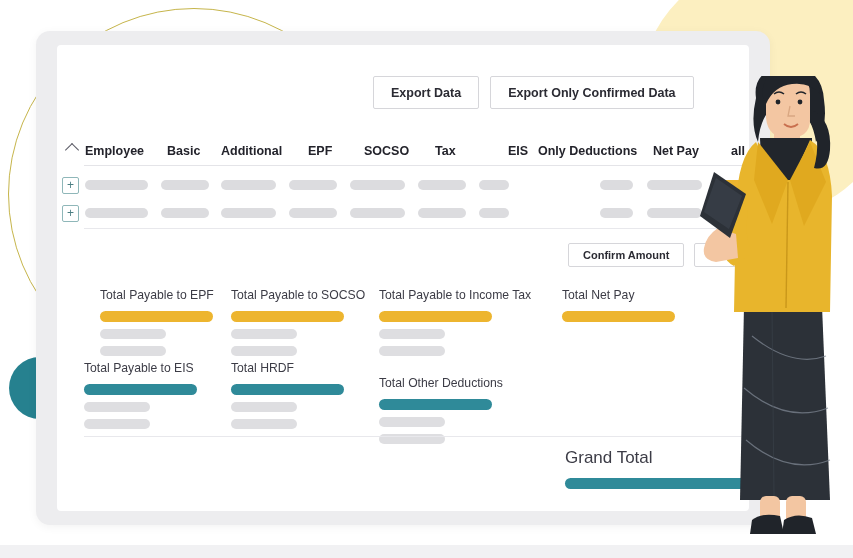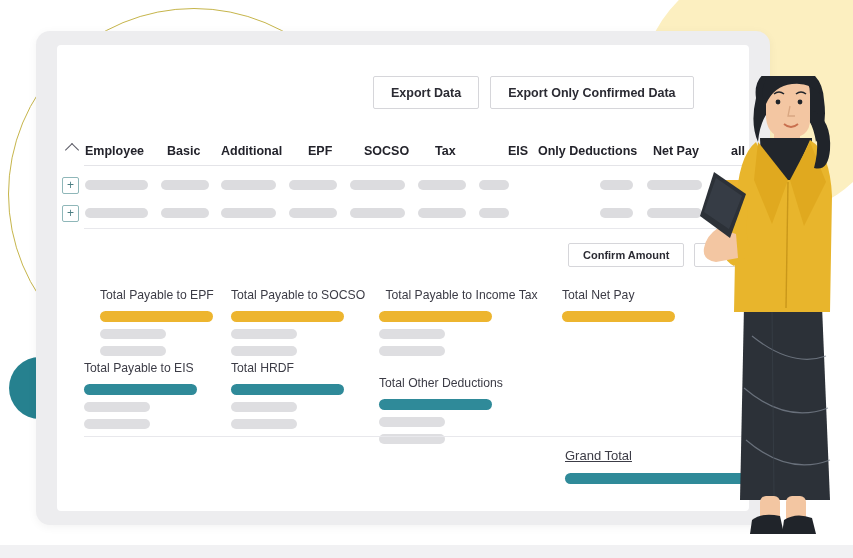--- a/index.html
+++ b/index.html
@@ -221,25 +221,24 @@
     left: 27px; top: 391px;
     width: 700px; height: 1px;
     background: #E8E8EC;
   }
   .grand {
     position: absolute;
     left: 508px; top: 403px;
     width: 196px;
   }
   .grand-label {
-    font-size: 13px;
+    font-size: 17px;
     color: #3C3C46;
     margin-bottom: 10px;
     white-space: nowrap;
-    text-decoration: underline;
   }
   .grand-bar {
     height: 11px;
     border-radius: 6px;
     background: #2F8A99;
   }
 
   
   .person {
     position: absolute;
@@ -323,21 +322,21 @@
           <div class="value-bar amber" style="width:113px;"></div>
           <div class="ghost-bar" style="width:66px;"></div>
           <div class="ghost-bar" style="width:66px;"></div>
         </div>
         <div class="card" style="left:147px; width:150px;">
           <div class="card-label">Total Payable to SOCSO</div>
           <div class="value-bar amber" style="width:113px;"></div>
           <div class="ghost-bar" style="width:66px;"></div>
           <div class="ghost-bar" style="width:66px;"></div>
         </div>
-        <div class="card" style="left:295px; width:165px;text-align:center;">
+        <div class="card" style="left:295px; width:165px;">
           <div class="card-label">Total Payable to Income Tax</div>
           <div class="value-bar amber" style="width:113px;"></div>
           <div class="ghost-bar" style="width:66px;"></div>
           <div class="ghost-bar" style="width:66px;"></div>
         </div>
         <div class="card" style="left:478px; width:130px;">
           <div class="card-label">Total Net Pay</div>
           <div class="value-bar amber" style="width:113px;"></div>
         </div>
       </div>

